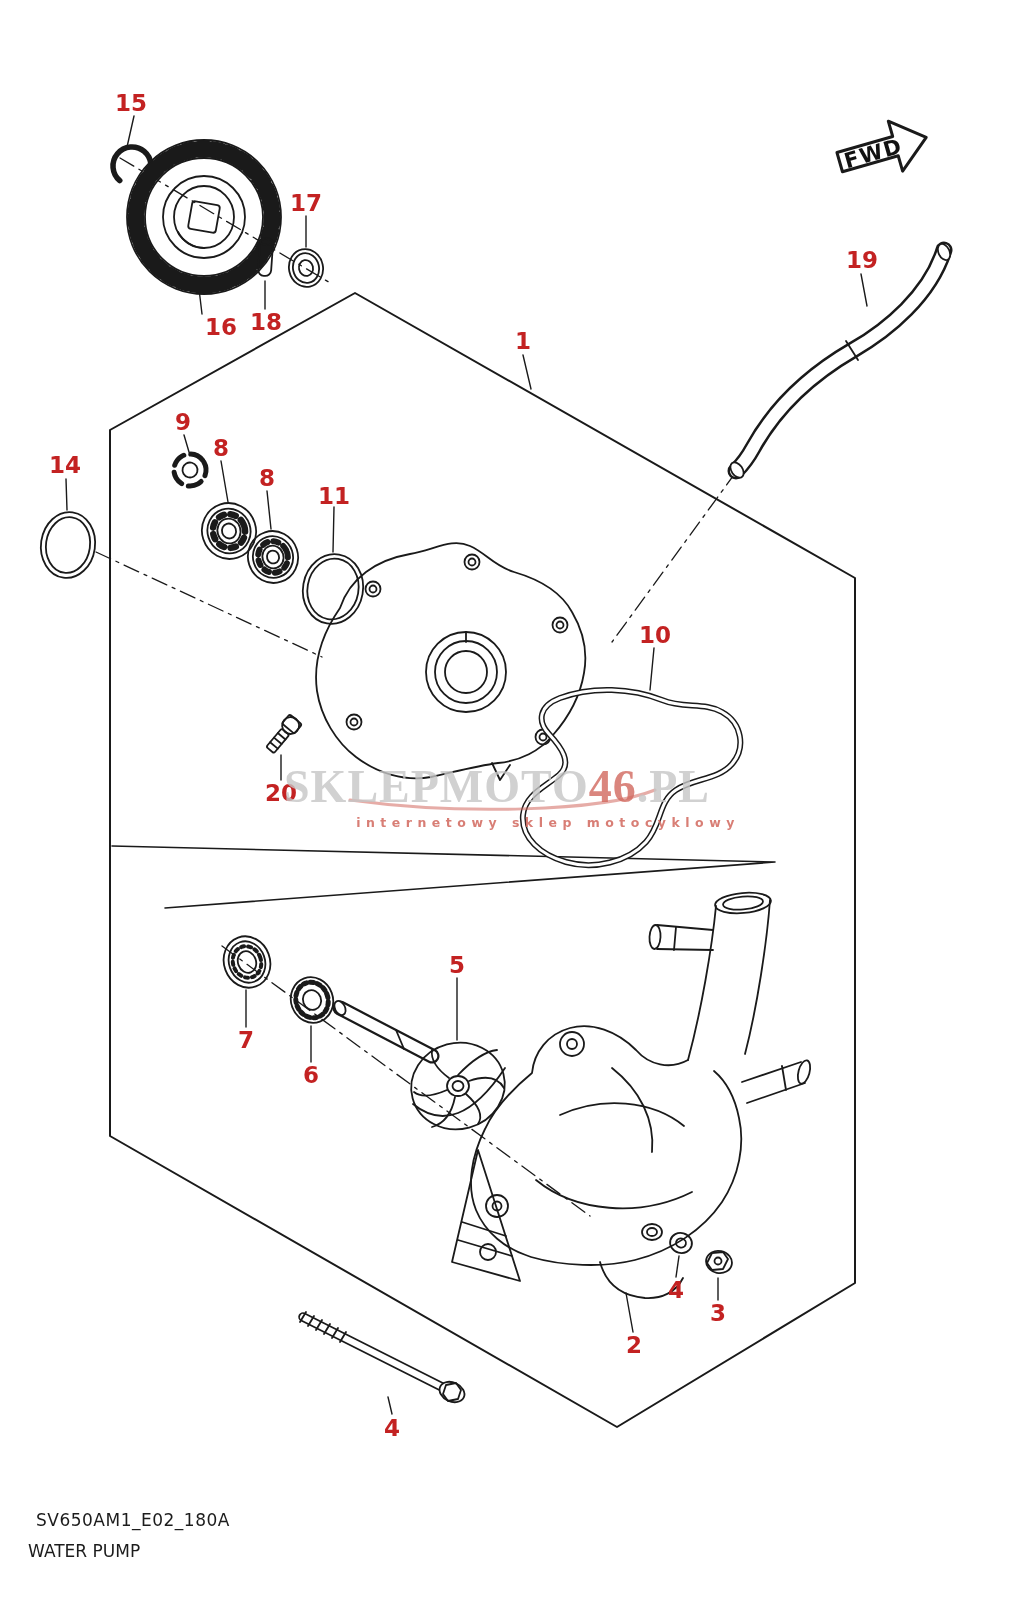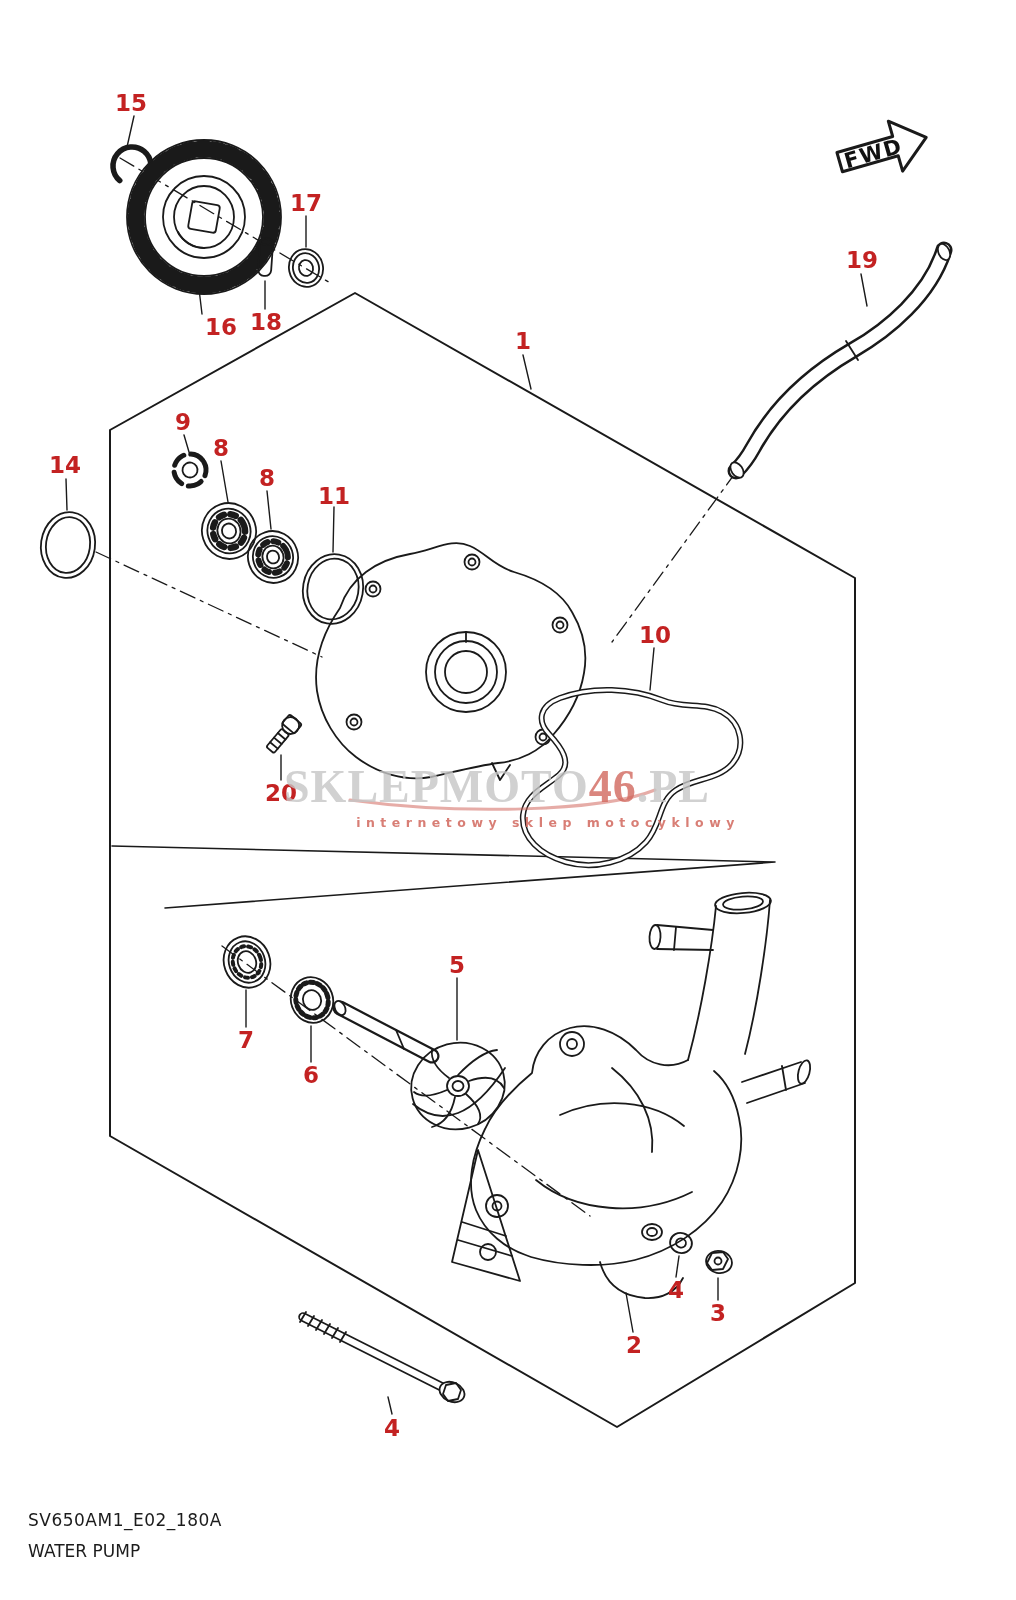--- a/index.html
+++ b/index.html
@@ -11,21 +11,21 @@
     stroke:#1a1a1a;fill:none;stroke-width:1.8;stroke-linecap:round;stroke-linejoin:round;}
   .fig-title{
     position:absolute;left:28px;top:20px;font-size:38px;font-weight:800;
     color:#111;letter-spacing:.5px;
   }
   .part-label{
     position:absolute;transform:translate(-50%,-50%);
     color:#c32222;font-size:23px;font-weight:600;line-height:1;
   }
   .footer{position:absolute;left:28px;color:#1c1c1c;font-size:17px;}
-  .footer.code{top:1510px;letter-spacing:.5px;}
+  .footer.code{top:1510px;letter-spacing:.5px;margin-left:8px;}
   .footer.name{top:1541px;}
   .wm-main{
     position:absolute;left:497px;top:786px;transform:translate(-50%,-50%);
     font-size:46px;font-weight:800;letter-spacing:1px;white-space:nowrap;
     color:#c6c6c6;opacity:.8;font-family:Liberation Serif, serif;
   }
   .wm-main .accent{color:#d2685e;}
   .wm-tag{
     position:absolute;left:500px;top:822px;transform:translate(-50%,-50%);
     font-size:12.5px;font-weight:600;letter-spacing:5.5px;white-space:nowrap;

